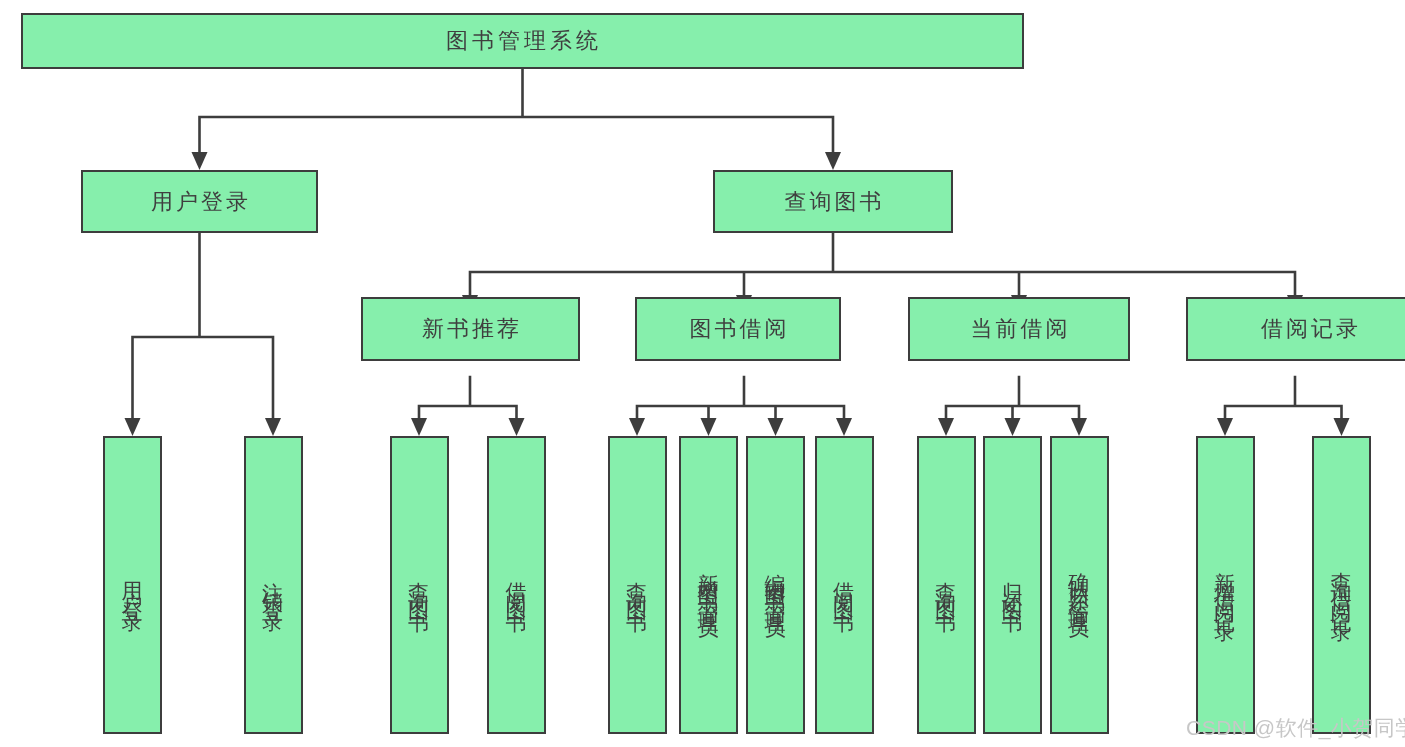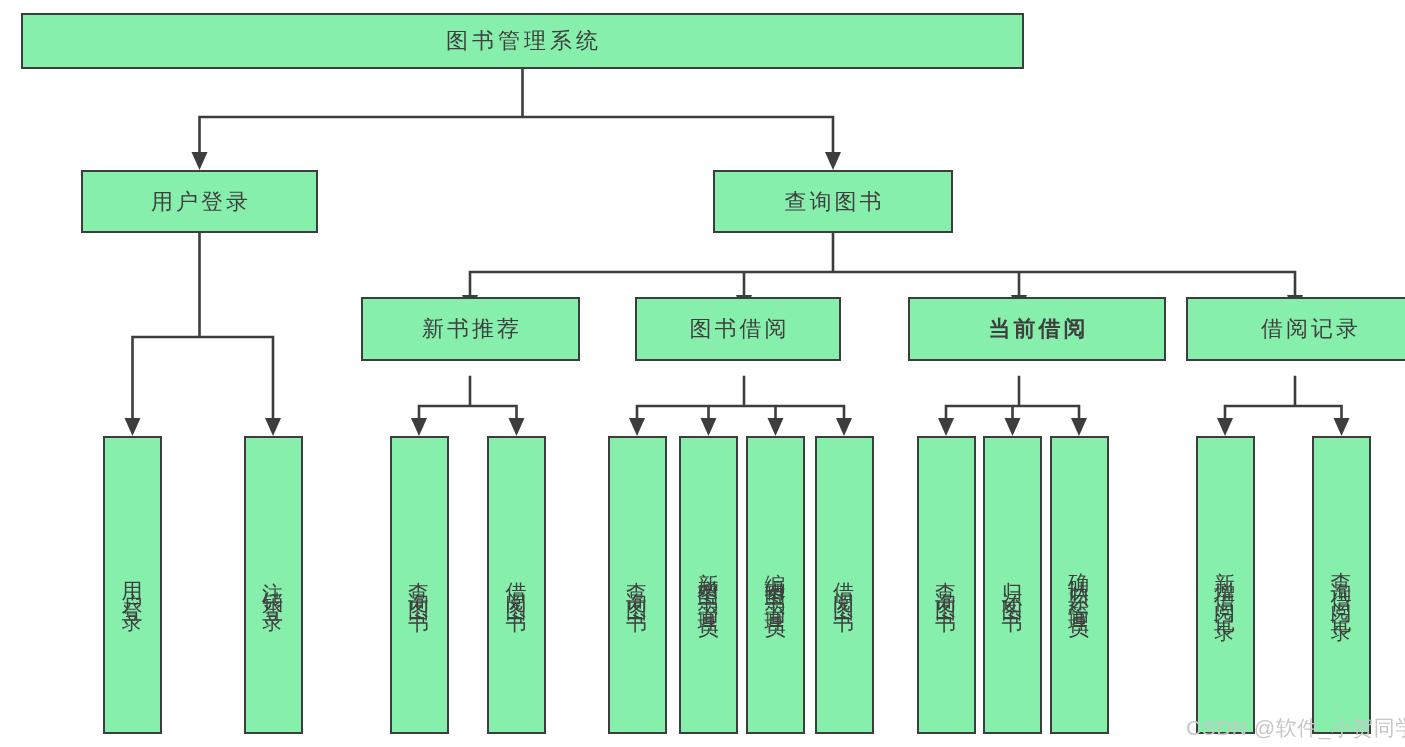--- a/index.html
+++ b/index.html
@@ -84,21 +84,21 @@
   <div class="box lvl2 hdr" style="left:713px;width:240px;">
     <span>查询图书</span>
   </div>
 
   <div class="box lvl3 hdr" style="left:361px;width:219px;">
     <span>新书推荐</span>
   </div>
   <div class="box lvl3 hdr" style="left:635px;width:206px;">
     <span>图书借阅</span>
   </div>
-  <div class="box lvl3 hdr" style="left:908px;width:258px;font-weight:bold;">
+  <div class="box lvl3 hdr" style="left:908px;width:222px;">
     <span>当前借阅</span>
   </div>
   <div class="box lvl3 hdr" style="left:1186px;width:247px;">
     <span>借阅记录</span>
   </div>
 
   <div class="box leaf" style="left:103px;">
     <span class="v">用户登录</span>
   </div>
   <div class="box leaf" style="left:243.5px;">

